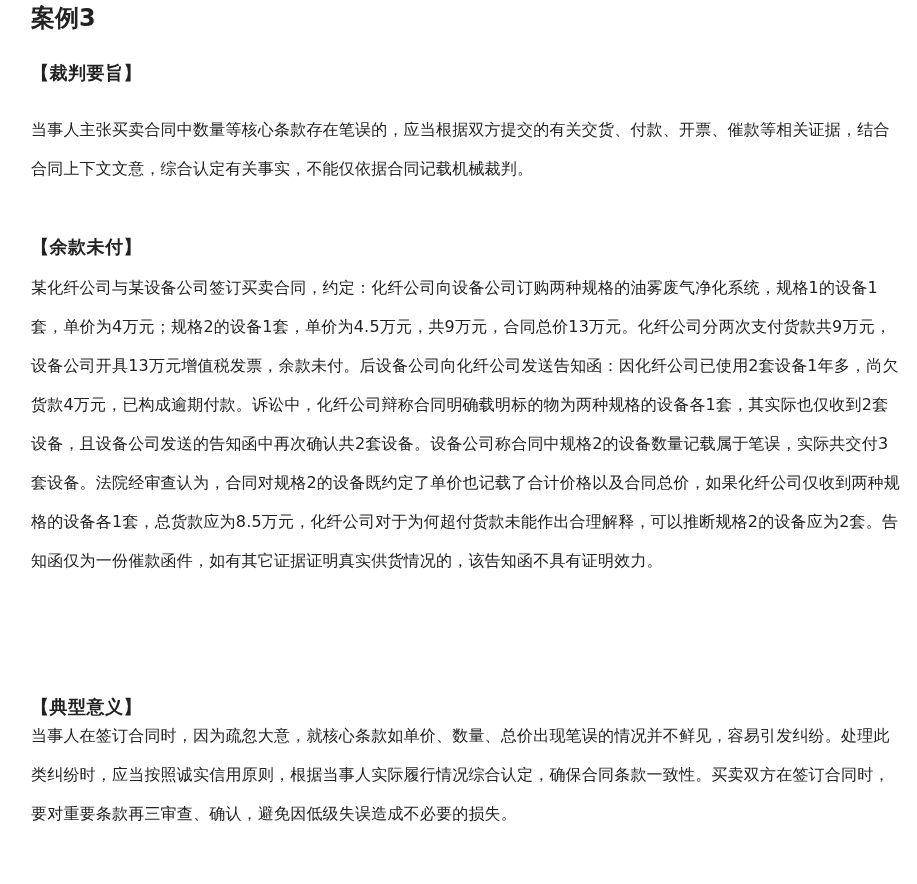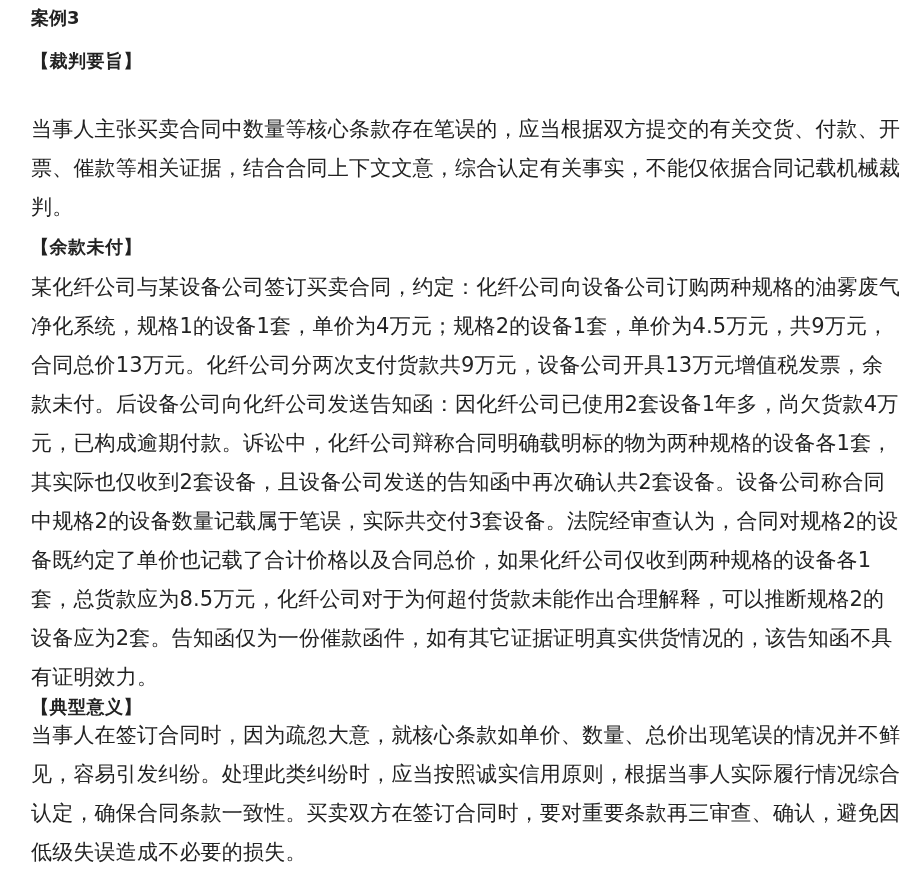--- a/index.html
+++ b/index.html
@@ -16,47 +16,47 @@
     }
     .article {
       position: relative;
       padding: 0 0 0 31px;
       width: 870px;
     }
     .case-title {
       position: absolute;
       top: 5px;
       left: 31px;
-      font-size: 18px;
+      font-size: 24px;
       font-weight: bold;
       line-height: 26px;
       color: #222222;
       margin: 0;
     }
     .section-heading {
       position: absolute;
       left: 31px;
       font-size: 18px;
       font-weight: bold;
       line-height: 26px;
       color: #222222;
       margin: 0;
       letter-spacing: 0.5px;
     }
     .para {
       position: absolute;
       left: 31px;
       width: 870px;
-      font-size: 21px;
+      font-size: 16px;
       line-height: 39px;
       color: #222222;
       margin: 0;
       letter-spacing: 0.2px;
     }
-    #h1 { top: 48px; }
+    #h1 { top: 60px; }
     #p1 { top: 110px; }
     #h2 { top: 234px; }
     #p2 { top: 268px; }
     #h3 { top: 694px; text-align: right; }
     #p3 { top: 716px; }
   </style>
 </head>
 <body>
 
 <div class="article">

